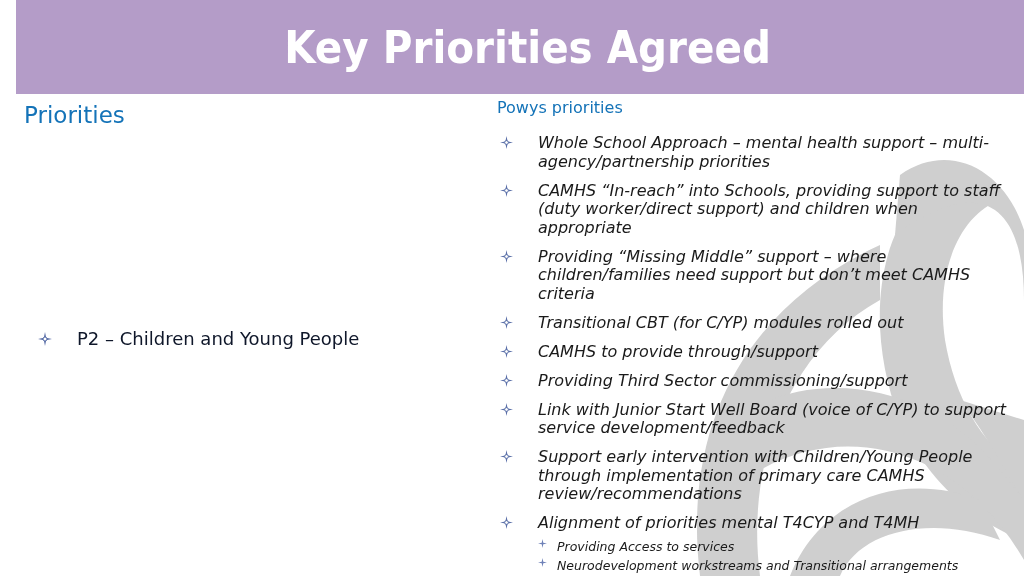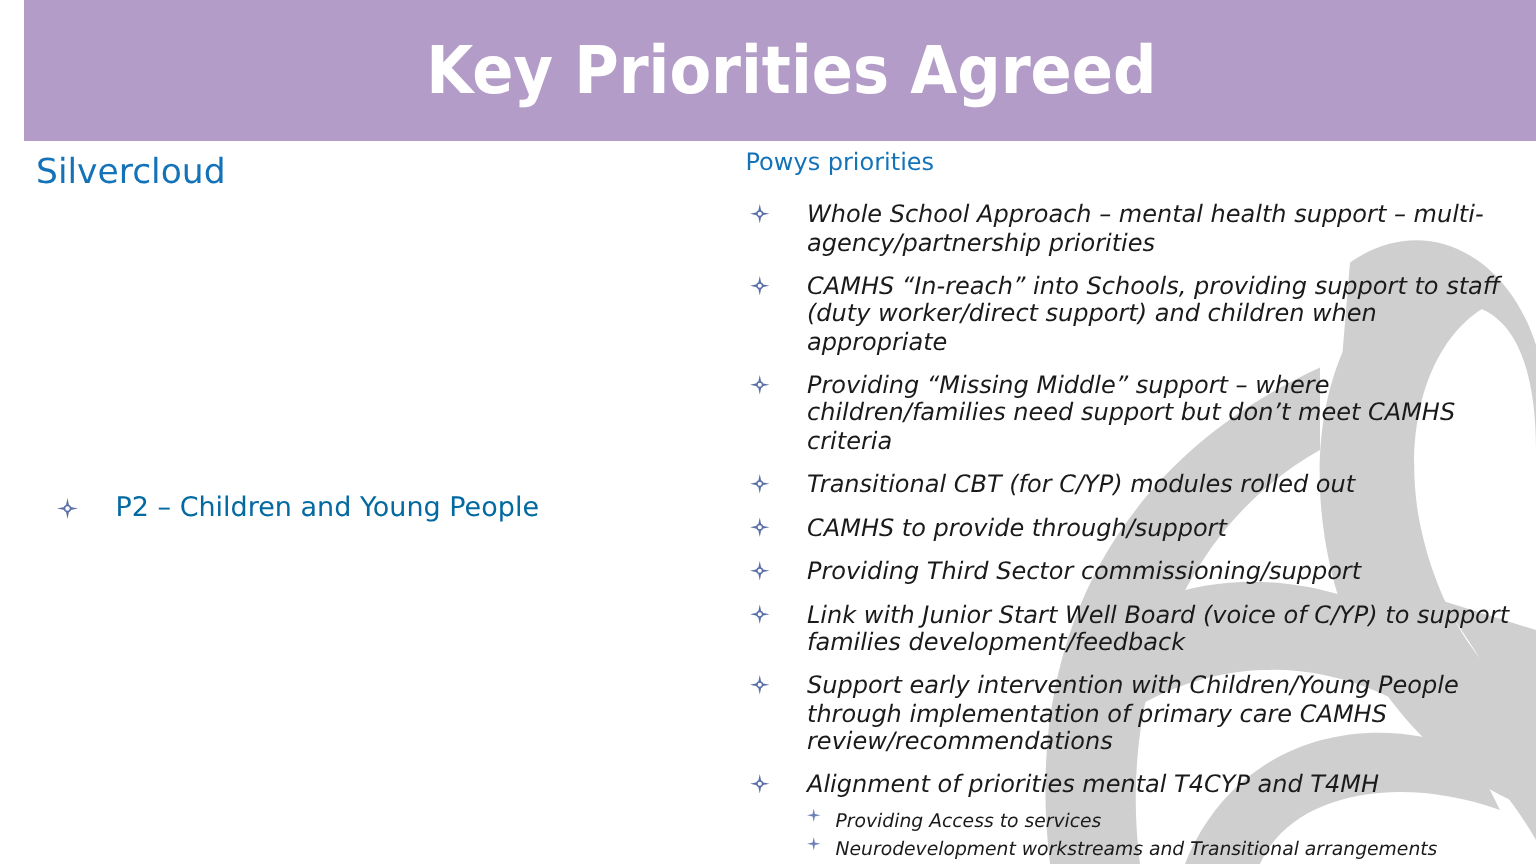--- a/index.html
+++ b/index.html
@@ -24,21 +24,21 @@
       font-family: "DejaVu Sans", sans-serif;
       transform: scaleX(0.92);
     }
     .left-heading {
       position: absolute; left: 24px; top: 102px;
       font-size: 23px; color: #1473b8;
     }
     .left-item {
       position: absolute; left: 38px; top: 328px;
       display: flex; align-items: center;
-      font-size: 18px; color: #0369a1;
+      font-size: 18px; color: #0f172a;
     }
     .left-item .bul { width: 39px; }
     .right-heading {
       position: absolute; left: 497px; top: 98px;
       font-size: 16px; color: #1473b8;
     }
     .list {
       position: absolute; left: 500px; top: 134px; width: 510px;
       margin: 0; padding: 0; list-style: none;
     }
@@ -72,21 +72,21 @@
     <path d="M720 430 C 800 360, 930 380, 1000 470 L 1024 500 L 1024 560 C 960 450, 850 420, 760 470 Z"></path>
     <path d="M790 576 C 820 500, 900 470, 980 500 L 1000 540 C 930 515, 860 530, 840 576 Z"></path>
     <path d="M960 400 C 990 440, 1010 480, 1024 500 L 1024 420 Z"></path>
   </g>
 </svg>
 
 <div class="header">
   <h1>Key Priorities Agreed</h1>
 </div>
 
-<div class="left-heading">Silvercloud</div>
+<div class="left-heading">Priorities</div>
 
 <div class="left-item">
   <span class="bul">
     <svg width="14" height="14" viewBox="0 0 14 14">
         <path d="M7 0 L8.2 5.8 L14 7 L8.2 8.2 L7 14 L5.8 8.2 L0 7 L5.8 5.8 Z" fill="#5a6fa8"></path>
         <circle cx="7" cy="7" r="2" fill="#ffffff" stroke="#5a6fa8" stroke-width="1"></circle>
       </svg>
   </span>
   <span>P2 – Children and Young People</span>
 </div>
@@ -148,21 +148,21 @@
       </span>
     <span class="txt">Providing Third Sector commissioning/support</span>
   </li>
   <li class="item">
     <span class="bul">
         <svg width="13" height="13" viewBox="0 0 14 14">
           <path d="M7 0 L8.2 5.8 L14 7 L8.2 8.2 L7 14 L5.8 8.2 L0 7 L5.8 5.8 Z" fill="#5a6fa8"></path>
           <circle cx="7" cy="7" r="2" fill="#fff" stroke="#5a6fa8" stroke-width="1"></circle>
         </svg>
       </span>
-    <span class="txt">Link with Junior Start Well Board (voice of C/YP) to support families development/feedback</span>
+    <span class="txt">Link with Junior Start Well Board (voice of C/YP) to support service development/feedback</span>
   </li>
   <li class="item">
     <span class="bul">
         <svg width="13" height="13" viewBox="0 0 14 14">
           <path d="M7 0 L8.2 5.8 L14 7 L8.2 8.2 L7 14 L5.8 8.2 L0 7 L5.8 5.8 Z" fill="#5a6fa8"></path>
           <circle cx="7" cy="7" r="2" fill="#fff" stroke="#5a6fa8" stroke-width="1"></circle>
         </svg>
       </span>
     <span class="txt">Support early intervention with Children/Young People through implementation of primary care CAMHS review/recommendations</span>
   </li>

